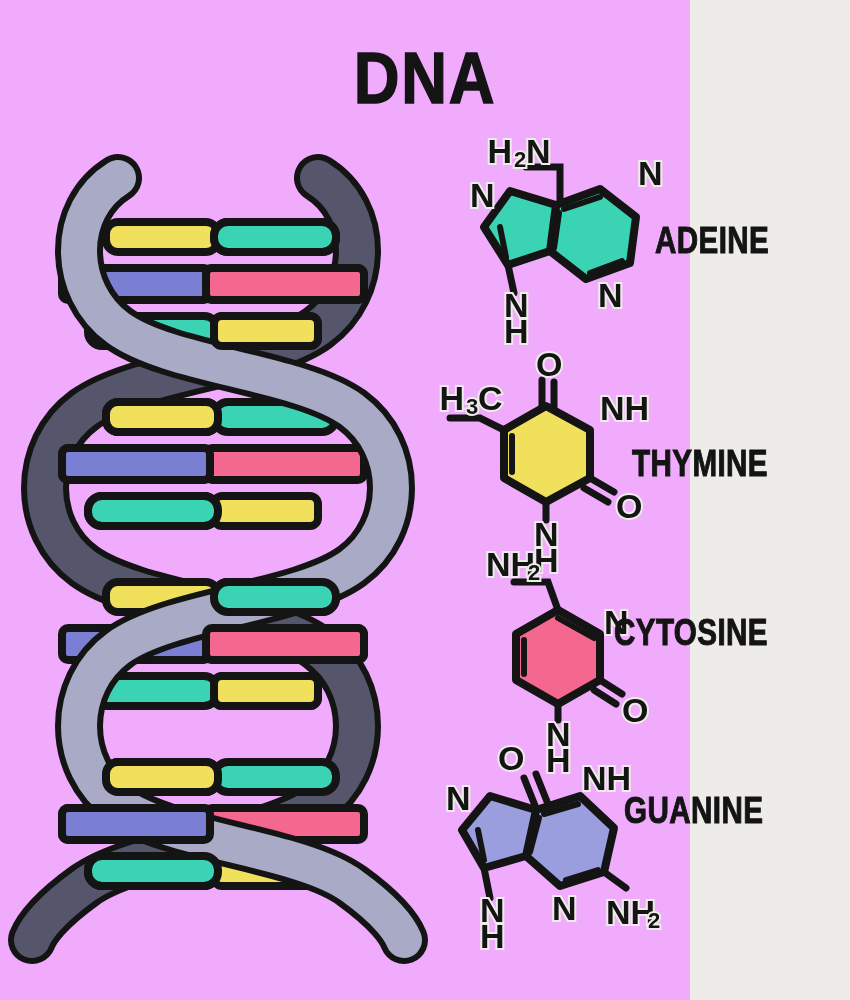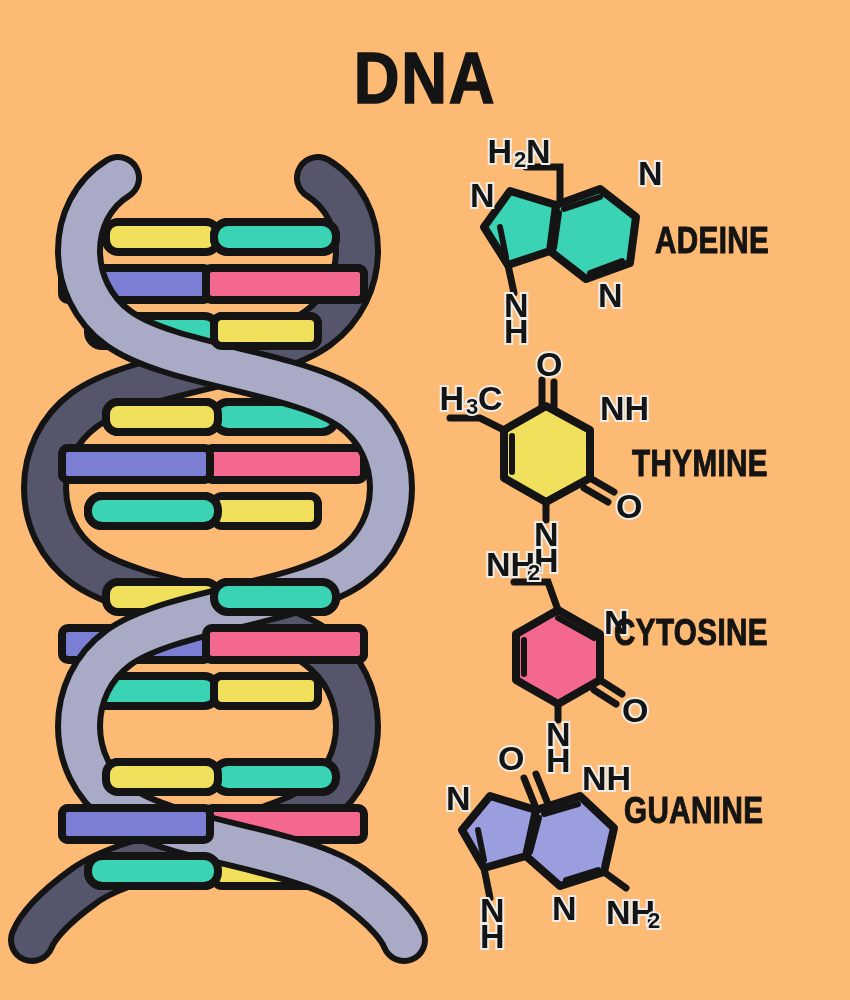--- a/index.html
+++ b/index.html
@@ -10,23 +10,23 @@
   body {
     width: 850px;
     height: 1000px;
     position: relative;
     overflow: hidden;
     font-family: "Liberation Sans", sans-serif;
   }
   #stage {
     position: absolute;
     left: 0; top: 0;
-    width: 850px;
+    width: 690px;
     height: 1000px;
-    background: #fdba74;
+    background: #f0abfc;
   }
   .title {
     position: absolute;
     left: 0;
     top: 42px;
     width: 850px;
     text-align: center;
     font-family: "Liberation Sans Narrow", "Liberation Sans", sans-serif;
     font-weight: bold;
     font-size: 72px;

